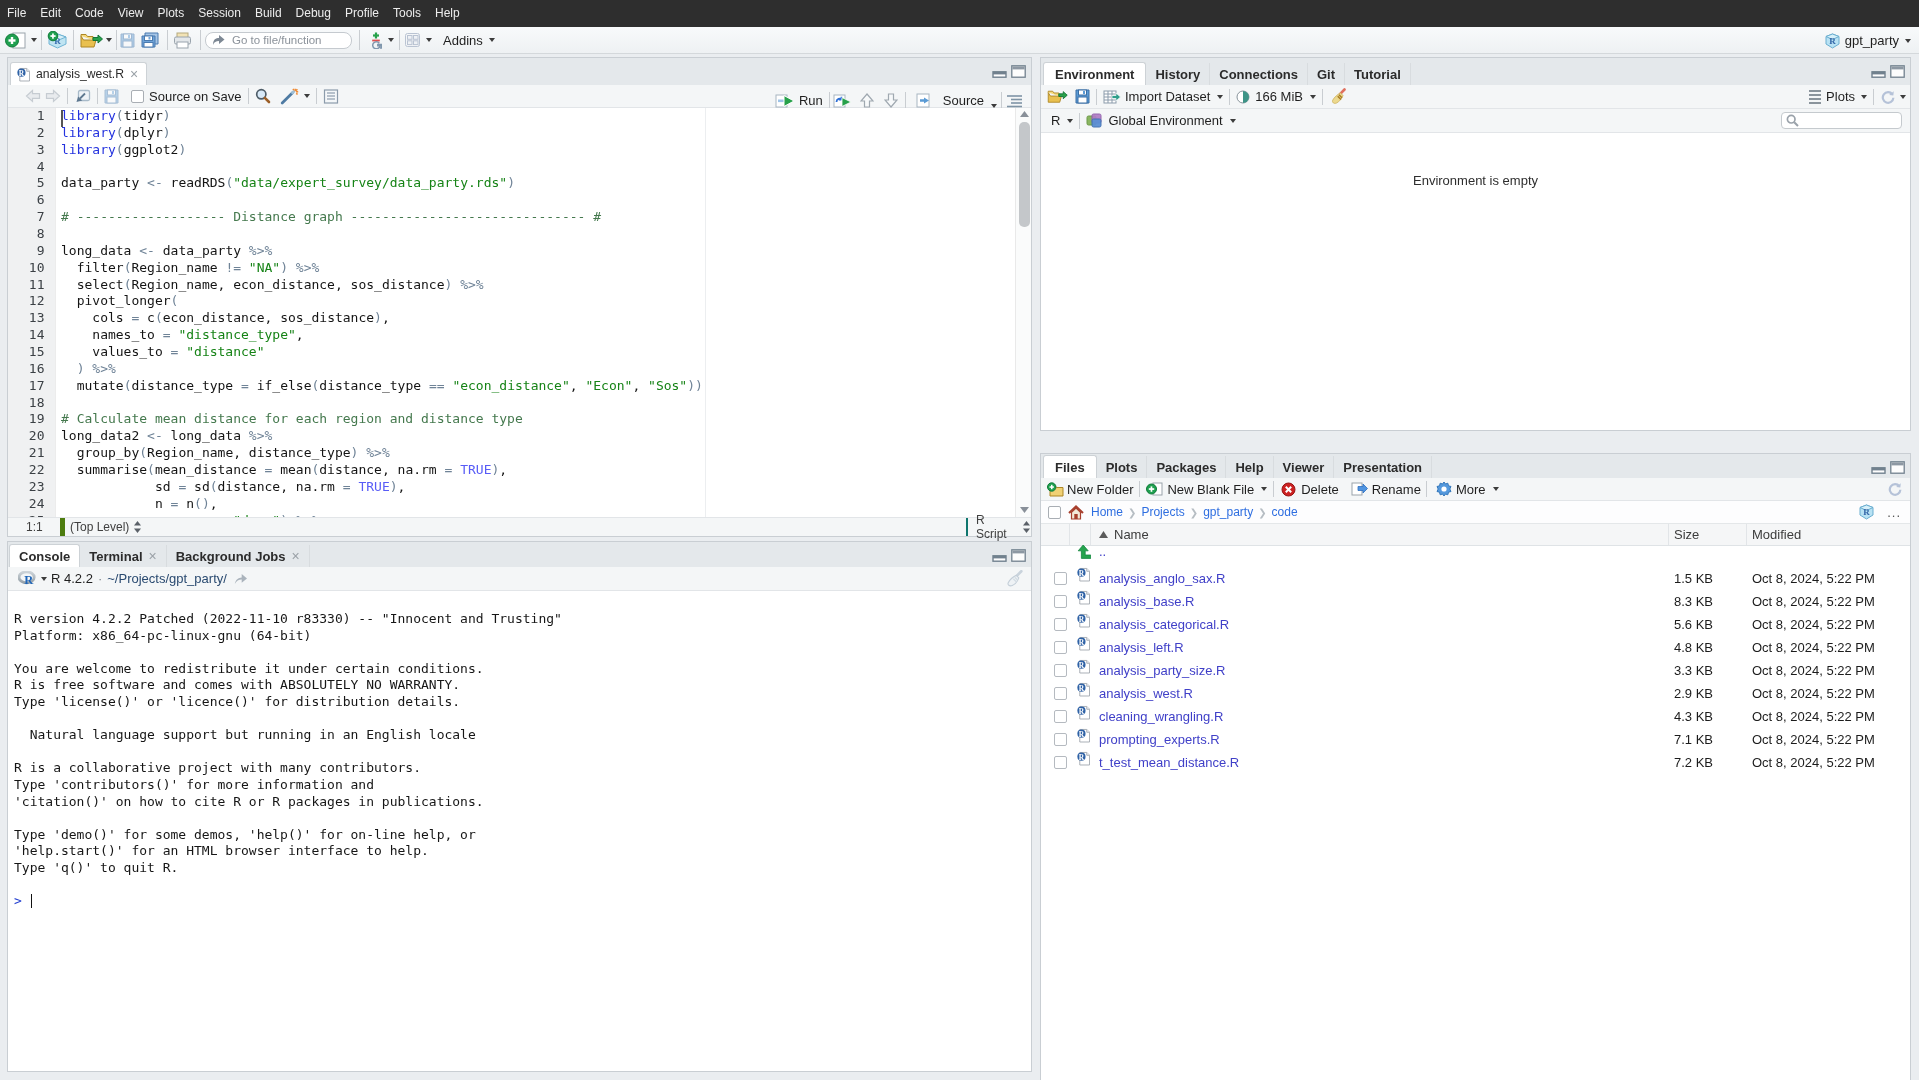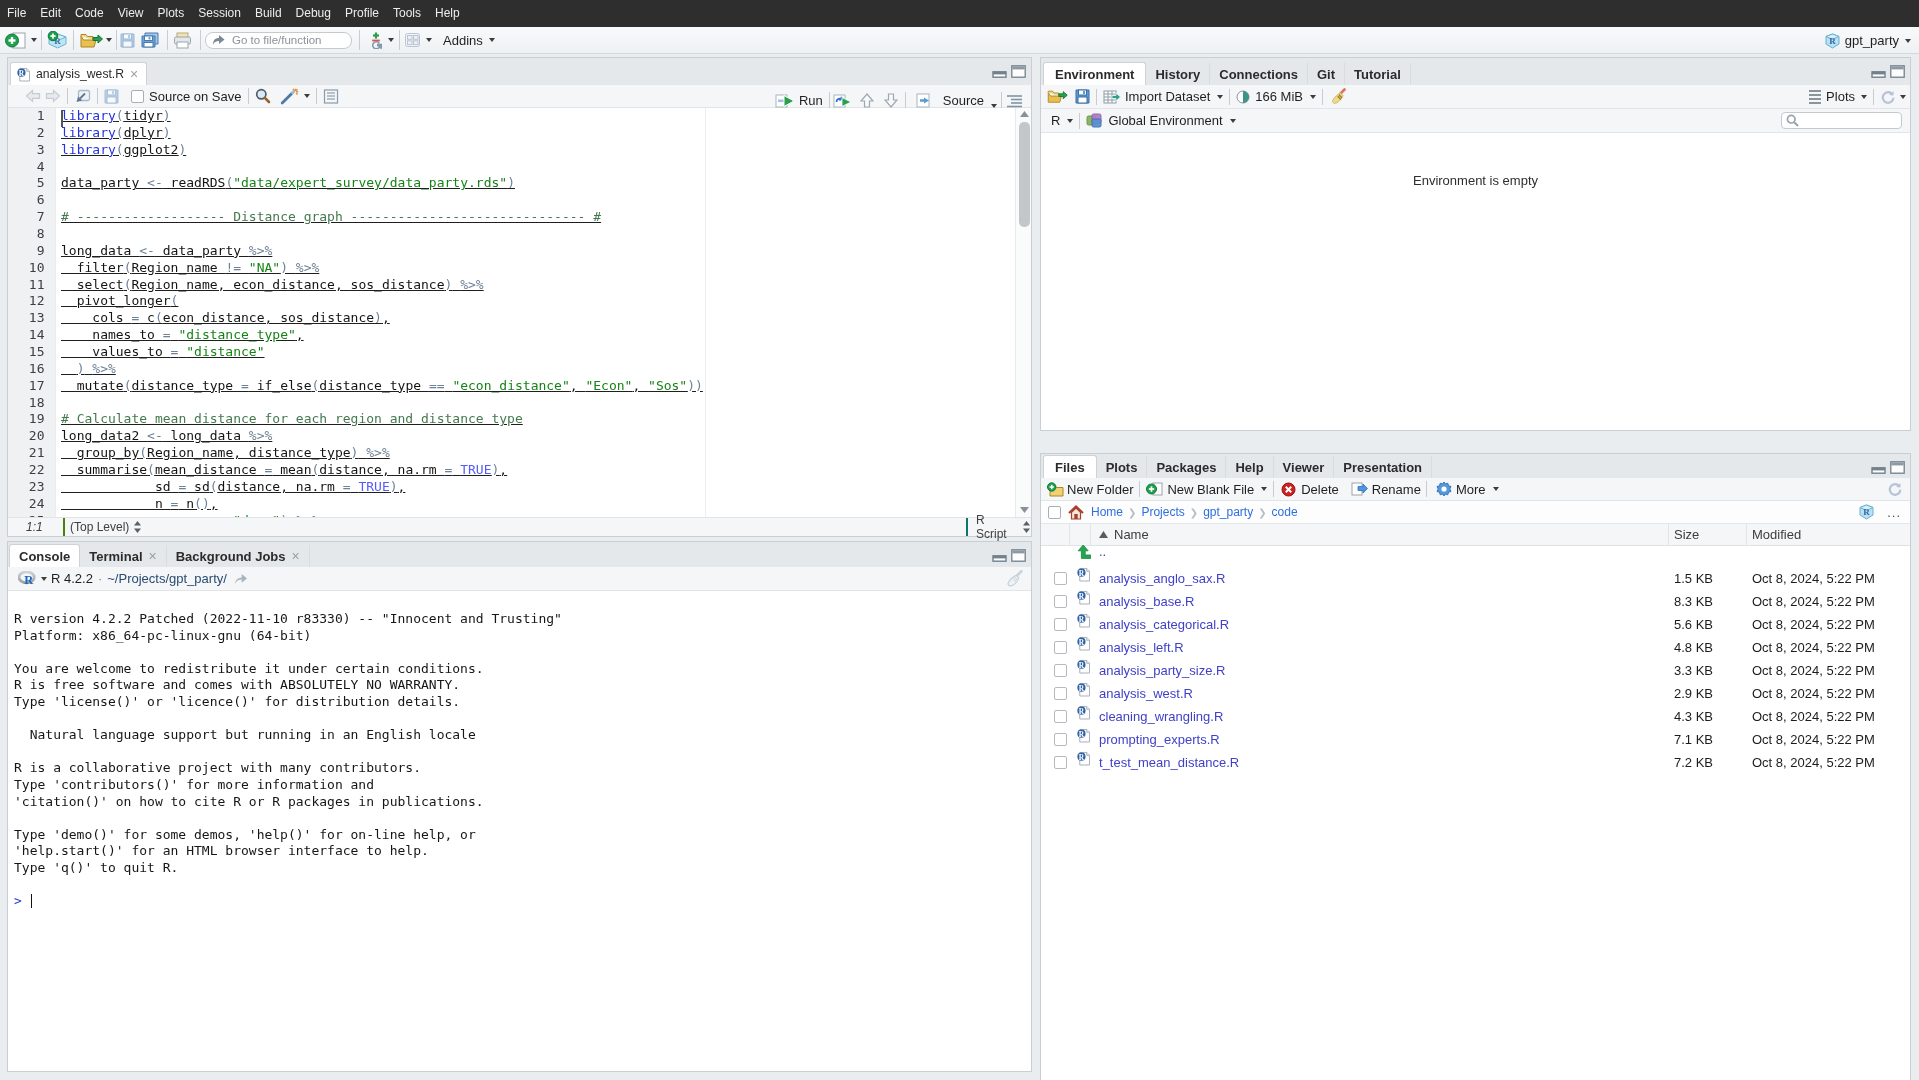--- a/index.html
+++ b/index.html
@@ -87,21 +87,21 @@
   }
   #code-wrap { position:absolute; left:0; top:50px; right:0; bottom:19px; overflow:hidden; background:#fff; }
   #gutter {
     position:absolute; left:0; top:0; width:48px; height:100%;
     background:#f0f1f2; border-right:1px solid #ececec;
   }
   #gutter .ln {
     height:16.87px; line-height:16.87px; text-align:right; padding-right:10.5px;
     color:#3b4045; font-size:13px;
   }
-  #code-lines { position:absolute; left:49px; top:0; right:0; padding-left:4px;text-decoration:underline; }
+  #code-lines { position:absolute; left:49px; top:0; right:0; padding-left:4px; }
   #code-lines .cl { height:16.87px; line-height:16.87px; font-size:13px; font-family:"DejaVu Sans Mono", monospace; white-space:pre; color:#141414; }
   .tok-k { color:#2433df; }
   .tok-c { color:#585cf6; }
   .tok-s { color:#168316; }
   .tok-m { color:#45794e; }
   .tok-o { color:#6f8397; }
   #margin-line { position:absolute; left:697px; top:0; width:1px; height:100%; background:#eceef0; }
   #cursor-ed { position:absolute; left:0; top:-2px; width:1.8px; height:16.5px; background:#555; }
 
   
@@ -519,21 +519,21 @@
         </svg>
       </div>
     <div class="thumb" style="top:14px; height:105px;"></div>
     <div class="arr" style="bottom:1px">
         <svg width="9" height="6">
           <path d="M0 0 L9 0 L4.5 6 Z" fill="#899099"></path>
         </svg>
       </div>
   </div>
   <div id="ed-status">
-    <span style="width:57px; padding-left:18px; border-right:2px solid #4d7c0f; height:100%; display:flex; align-items:center;font-style:italic;">1:1</span>
+    <span style="width:57px; padding-left:18px; border-right:5px solid #4d7c0f; height:100%; display:flex; align-items:center;">1:1</span>
     <span style="margin-left:5px">(Top Level)</span>
     <span class="ic" style="margin-left:4px">
         <svg width="9" height="12" viewBox="0 0 9 12">
           <path d="M4.5 0 L8 4.5 L1 4.5 Z" fill="#5a6068"></path>
           <path d="M4.5 12 L8 7.5 L1 7.5 Z" fill="#5a6068"></path>
         </svg>
       </span>
     <span style="position:absolute; right:0; top:0; height:100%; width:65px; border-left:2px solid #0f766e; display:flex; align-items:center; padding-left:8px;">
       <span>R Script</span>
       <span class="ic" style="margin-left:4px">

